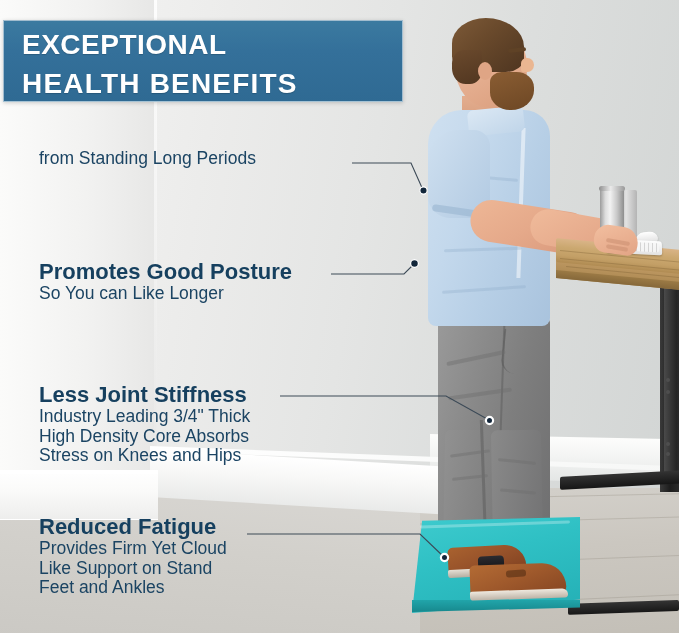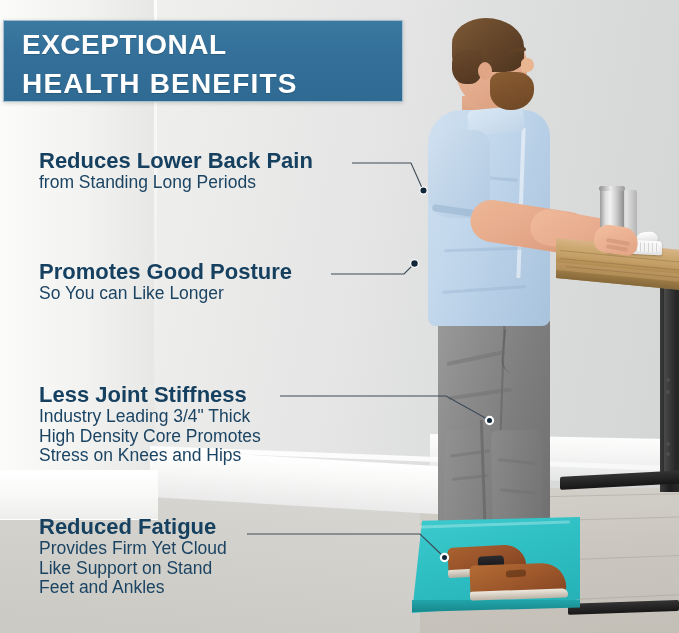--- a/index.html
+++ b/index.html
@@ -318,33 +318,32 @@
       <circle cx="444.5" cy="557.5" r="3.6" fill="#12263a" stroke="#ffffff" stroke-width="2.2"></circle>
     </g>
   </svg>
 
   <div class="banner">
     <div class="banner-l1">EXCEPTIONAL</div>
     <div class="banner-l2">HEALTH BENEFITS</div>
   </div>
 
   <div class="callout cb1">
-    <div class="c-title">Reduces Lower Back Pain</div>
     <div class="c-line">from Standing Long Periods</div>
   </div>
 
   <div class="callout cb2">
     <div class="c-title">Promotes Good Posture</div>
     <div class="c-line">So You can Like Longer</div>
   </div>
 
   <div class="callout cb3">
     <div class="c-title">Less Joint Stiffness</div>
     <div class="c-line">Industry Leading 3/4" Thick</div>
-    <div class="c-line">High Density Core Promotes</div>
+    <div class="c-line">High Density Core Absorbs</div>
     <div class="c-line">Stress on Knees and Hips</div>
   </div>
 
   <div class="callout cb4">
     <div class="c-title">Reduced Fatigue</div>
     <div class="c-line">Provides Firm Yet Cloud</div>
     <div class="c-line">Like Support on Stand</div>
     <div class="c-line">Feet and Ankles</div>
   </div>
 

